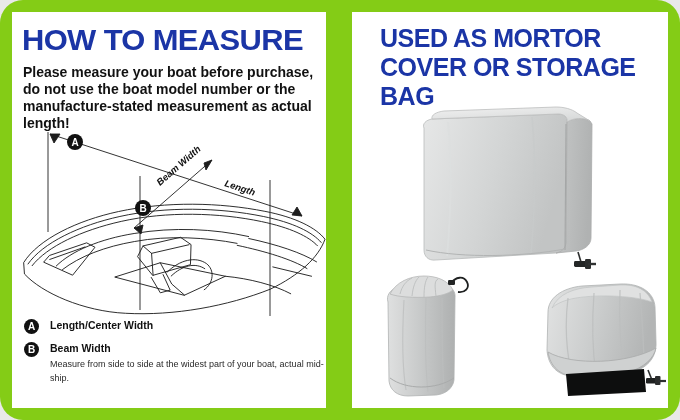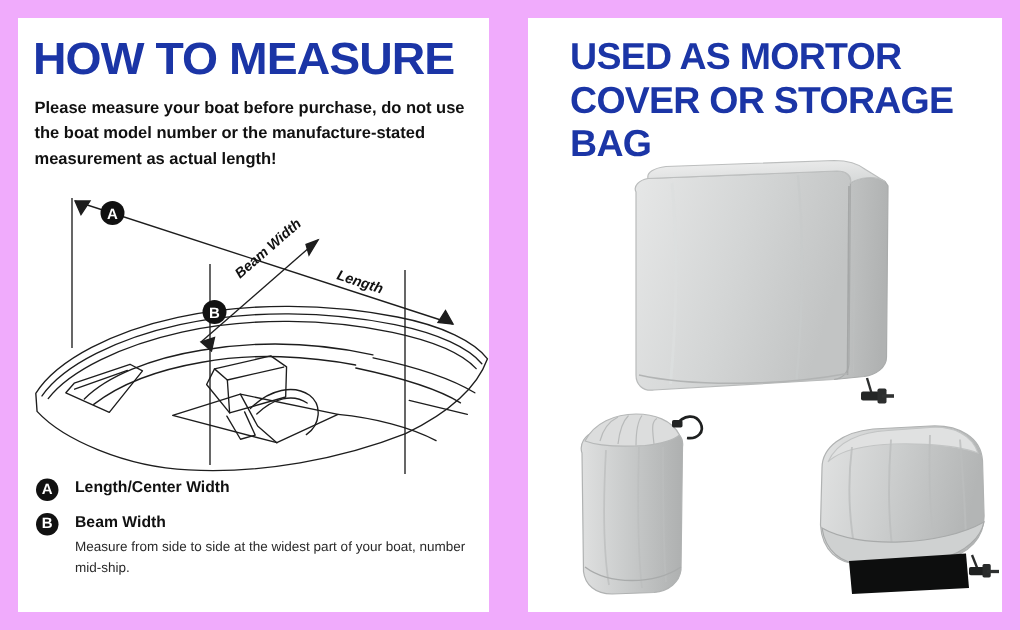--- a/index.html
+++ b/index.html
@@ -9,21 +9,22 @@
     font-family:"Liberation Sans", sans-serif;
     overflow:hidden;
   }
   .stage{
     position:relative;
     width:680px;height:420px;
     box-sizing:border-box;
     padding:12px;
     display:flex;
     gap:26px;
-    background:#f0abfc;
+    background:#84cc16;
+    border-radius:23px;
   }
   .card{
     background:#ffffff;
     position:relative;
     overflow:hidden;
   }
   .card-left{width:322px;}
   .card-right{width:324px;}
 
   
@@ -36,21 +37,21 @@
     letter-spacing:-0.6px;
     color:#1b35a6;
     transform:scaleX(1.03);
     transform-origin:left center;
     white-space:nowrap;
   }
   .intro{
     position:absolute;
     left:11px; top:52px;
     width:300px;
-    font-size:11px;
+    font-size:14px;
     line-height:17px;
     font-weight:700;
     color:#111111;
   }
   .diagram{
     position:absolute;
     left:0; top:108px;
     width:322px; height:200px;
   }
   .legend{
@@ -190,21 +191,21 @@
     </div>
 
     <div class="legend">
       <div class="legend-row">
         <span class="badge">A</span>
         <div class="legend-title">Length/Center Width</div>
       </div>
       <div class="legend-row">
         <span class="badge">B</span>
         <div class="legend-title">Beam Width</div>
-        <div class="legend-desc">Measure from side to side at the widest part of your boat, number mid-ship.</div>
+        <div class="legend-desc">Measure from side to side at the widest part of your boat, actual mid-ship.</div>
       </div>
     </div>
   </div>
 
   <div class="card card-right">
 
     <div class="headline2">USED AS MORTOR COVER OR STORAGE BAG</div>
 
     <div class="products">
       <svg width="324" height="318" viewBox="0 0 324 318">

